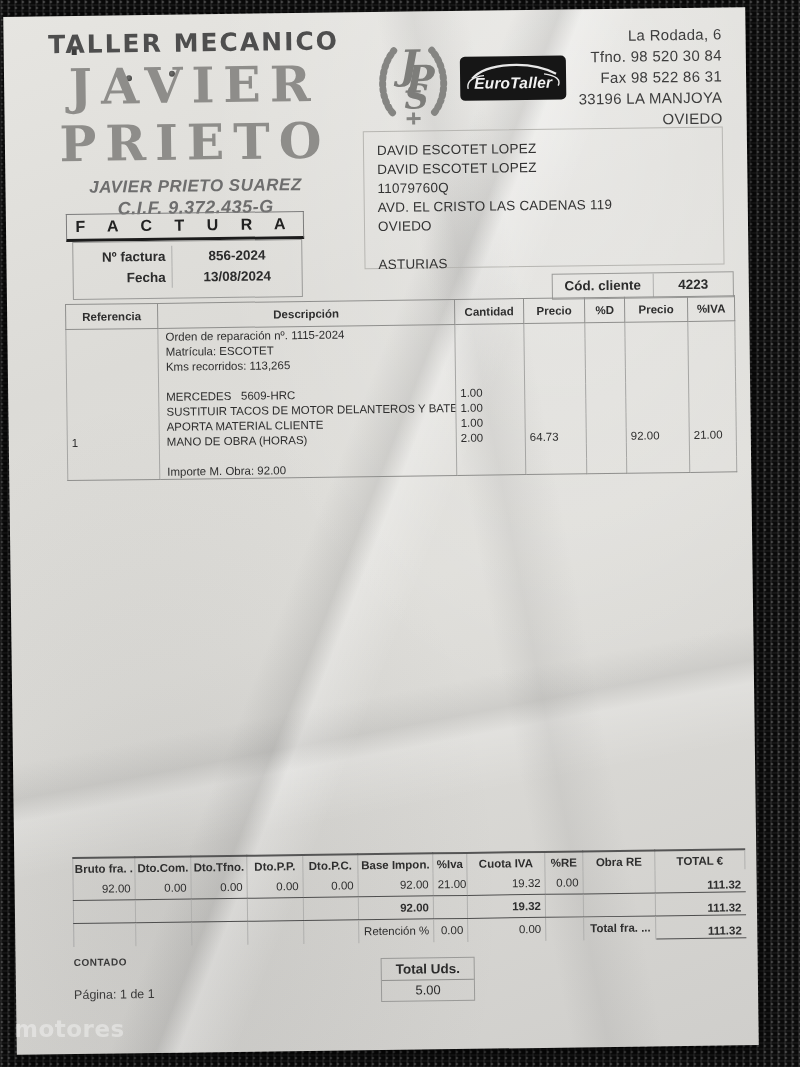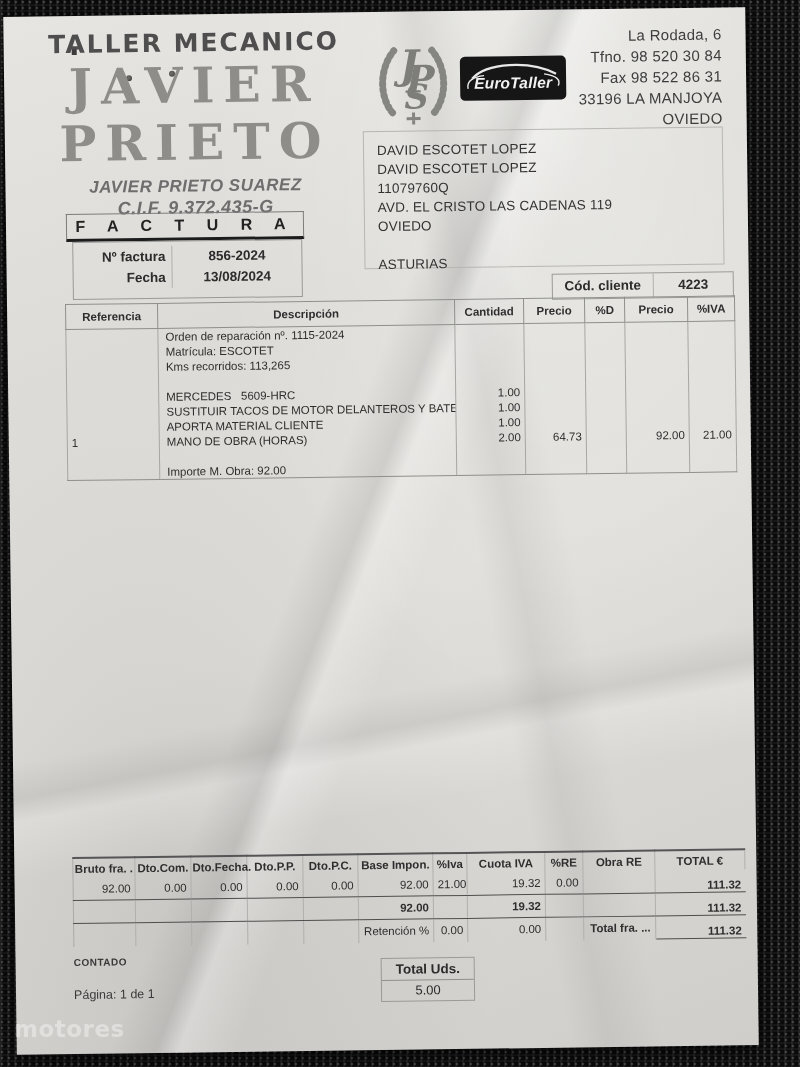--- a/index.html
+++ b/index.html
@@ -73,21 +73,21 @@
   .codcli .val{flex:1;text-align:center;font-weight:bold;}
 
   
   table{border-collapse:collapse;table-layout:fixed;}
   .items{left:58px;top:288px;width:669px;font-size:11.5px;color:#2e2e2e;}
   .items th{border:1px solid #8f8f8d;font-weight:bold;height:22px;font-size:11.5px;}
   .items td{border-left:1px solid #a6a6a4;border-right:1px solid #a6a6a4;height:15px;padding:0 4px;white-space:pre;overflow:hidden;}
   .items tr:last-child td{border-bottom:1px solid #8f8f8d;}
   .items .c-ref{text-align:left;}
   .items .c-desc{text-align:left;padding-left:7px;}
-  .items .c-num{text-align:right;}
+  .items .c-num{}
 
   
   .summary{left:58px;top:841px;width:672px;font-size:11.5px;color:#2e2e2e;border-top:2px solid #555;border-left:1px solid #aaa;}
   .summary th{font-weight:bold;height:17px;border-right:1px solid #b0b0ae;font-size:11.5px;text-align:center;}
   .summary td{height:15px;border-right:1px solid #b0b0ae;text-align:right;padding:0 4px;white-space:nowrap;}
   .summary .r1 td{border-bottom:1.5px solid #4e4e4e;}
   .summary .r2 td{border-bottom:1.5px solid #4e4e4e;font-weight:bold;}
   .summary .r3 td{border-bottom:none;}
   .summary .r3 td.tot{border-bottom:1.5px solid #4e4e4e;}
   .summary td.tot{font-weight:bold;padding-top:7px;}
@@ -302,21 +302,21 @@
         <col style="width:34px">
         <col style="width:78px">
         <col style="width:38px">
         <col style="width:72px">
         <col style="width:90px">
       </colgroup>
     <tbody>
         <tr>
       <th>Bruto fra. .</th>
       <th>Dto.Com.</th>
-      <th>Dto.Fecha.</th>
+      <th>Dto.Tfno.</th>
       <th>Dto.P.P.</th>
       <th>Dto.P.C.</th>
       <th>Base Impon.</th>
       <th>%Iva</th>
       <th>Cuota IVA</th>
       <th>%RE</th>
       <th>Obra RE</th>
       <th class="nb">TOTAL €</th>
     </tr>
     <tr class="r1">

